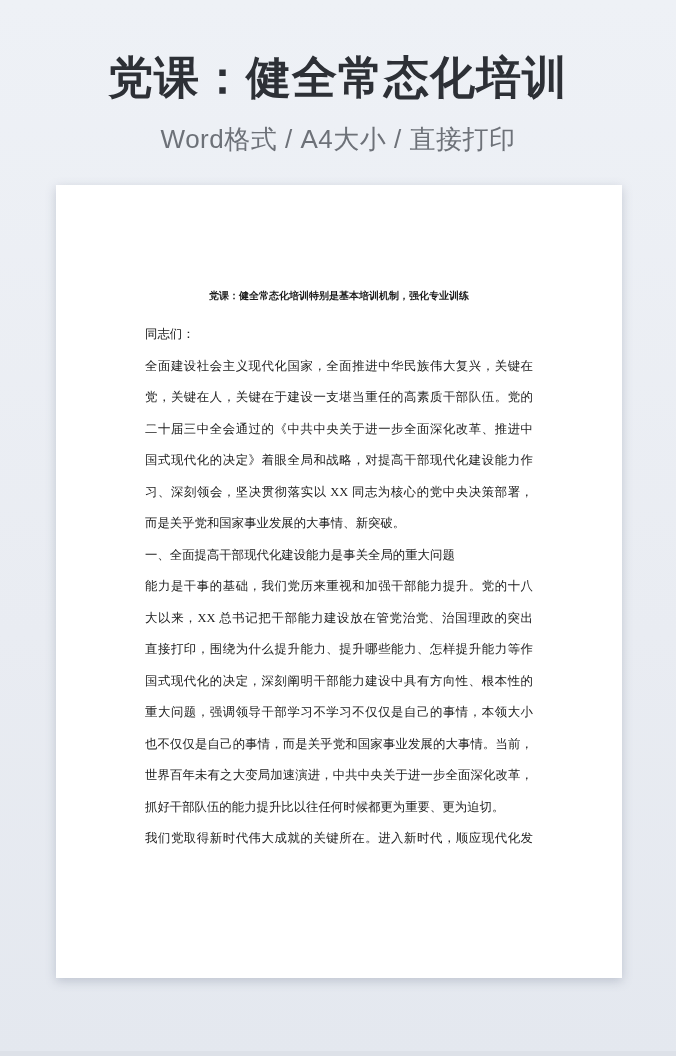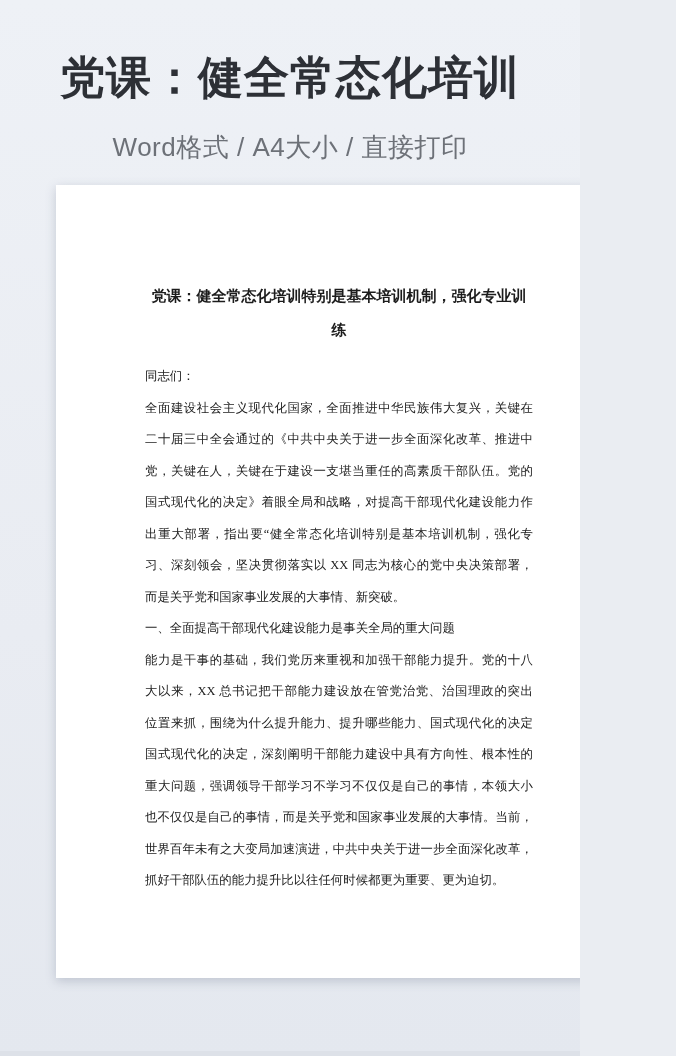--- a/index.html
+++ b/index.html
@@ -1,59 +1,59 @@
 <!DOCTYPE html>
 <html><head>
 <meta charset="utf-8">
 <style>
   html, body { margin: 0; padding: 0; }
   body { background: #eaedf2; }
   .canvas {
     position: relative;
-    width: 580px;
+    width: 676px;
     height: 1056px;
     overflow: hidden;
     background: linear-gradient(180deg, #eef1f6 0%, #e9ecf2 60%, #e4e8ef 100%);
     font-family: "Liberation Sans", sans-serif;
   }
   .hero { text-align: center; padding-top: 50px; }
   .hero-title {
     font-size: 45px;
     font-weight: 800;
     color: #2d3036;
     letter-spacing: 1px;
     line-height: 1.25;
   }
   .hero-sub {
-    margin-top: 24px;
+    margin-top: 16px;
     font-size: 26px;
     color: #6d7178;
     letter-spacing: 0.5px;
   }
   .sheet {
     position: absolute;
     left: 56px;
     top: 185px;
     width: 566px;
     height: 793px;
     background: #ffffff;
     box-shadow: 0 3px 10px rgba(90, 100, 125, 0.28);
     box-sizing: border-box;
     padding: 94px 89px 0 89px;
   }
   .doc-heading {
     font-family: "Liberation Serif", "DejaVu Serif", serif;
-    font-size: 15px;
+    font-size: 10px;
     font-weight: bold;
     color: #1c1c1c;
     text-align: center;
     line-height: 34px;
   }
   .doc-body {
-    margin-top: 14px;
+    margin-top: 6px;
     font-family: "Liberation Serif", "DejaVu Serif", serif;
     font-size: 12.4px;
     color: #212121;
   }
   .line {
     height: 31.5px;
     line-height: 31.5px;
     text-align: left;
     white-space: nowrap;
     overflow: hidden;
@@ -82,33 +82,33 @@
     <div class="hero-sub">Word格式 / A4大小 / 直接打印</div>
   </div>
 
   <div class="sheet">
     <div class="doc-heading">
       <div>党课：健全常态化培训特别是基本培训机制，强化专业训练</div>
     </div>
     <div class="doc-body">
       <div class="line">同志们：</div>
       <div class="line jfull">全面建设社会主义现代化国家，全面推进中华民族伟大复兴，关键在</div>
+      <div class="line jfull">党，关键在人，关键在于建设一支堪当重任的高素质干部队伍。党的</div>
       <div class="line jfull">二十届三中全会通过的《中共中央关于进一步全面深化改革、推进中</div>
-      <div class="line jfull">党，关键在人，关键在于建设一支堪当重任的高素质干部队伍。党的</div>
       <div class="line jfull">国式现代化的决定》着眼全局和战略，对提高干部现代化建设能力作</div>
-      <div class="line jfull">出重大部署，指出要“健全常态化培训特别是基本培训机制，强化专</div>
       <div class="line jfull">习、深刻领会，坚决贯彻落实以 XX 同志为核心的党中央决策部署，</div>
       <div class="line">而是关乎党和国家事业发展的大事情、新突破。</div>
       <div class="line">一、全面提高干部现代化建设能力是事关全局的重大问题</div>
       <div class="line jfull">能力是干事的基础，我们党历来重视和加强干部能力提升。党的十八</div>
       <div class="line jfull">大以来，XX 总书记把干部能力建设放在管党治党、治国理政的突出</div>
-      <div class="line jfull">位置来抓，围绕为什么提升能力、提升哪些能力、国式现代化的决定</div>
+      <div class="line jfull">直接打印，围绕为什么提升能力、提升哪些能力、怎样提升能力等作</div>
       <div class="line jfull">国式现代化的决定，深刻阐明干部能力建设中具有方向性、根本性的</div>
       <div class="line jfull">重大问题，强调领导干部学习不学习不仅仅是自己的事情，本领大小</div>
       <div class="line jfull">也不仅仅是自己的事情，而是关乎党和国家事业发展的大事情。当前，</div>
       <div class="line jfull">世界百年未有之大变局加速演进，中共中央关于进一步全面深化改革，</div>
       <div class="line">抓好干部队伍的能力提升比以往任何时候都更为重要、更为迫切。</div>
+      <div class="line jfull">我们党取得新时代伟大成就的关键所在。进入新时代，顺应现代化发</div>
     </div>
   </div>
 
   <div class="next-sheet-edge"></div>
 
 </div>
 
 </body></html>

